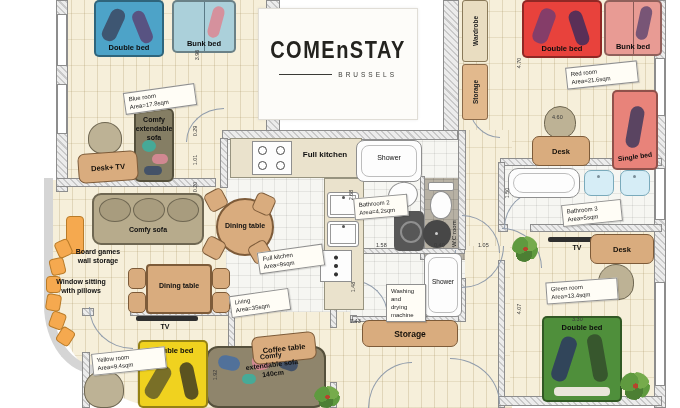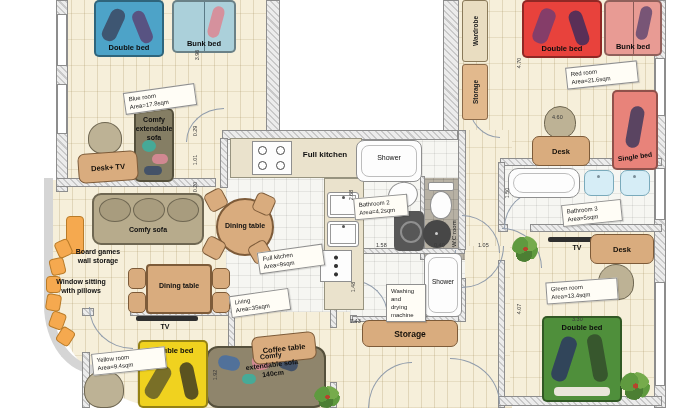--- a/index.html
+++ b/index.html
@@ -122,20 +122,27 @@
   <div class="arc" style="left:424px;top:250px;width:32px;height:32px;transform:rotate(180deg);"></div>
   <div class="arc" style="left:462px;top:215px;width:38px;height:38px;transform:rotate(90deg);"></div>
   <div class="arc" style="left:462px;top:246px;width:42px;height:42px;transform:rotate(180deg);"></div>
   <div class="arc" style="left:466px;top:104px;width:36px;height:32px;transform:rotate(270deg);"></div>
   <div class="arc" style="left:504px;top:190px;width:38px;height:38px;"></div>
   <div class="arc" style="left:502px;top:228px;width:40px;height:40px;transform:rotate(90deg);"></div>
   <div class="arc" style="left:90px;top:306px;width:42px;height:44px;transform:rotate(270deg);"></div>
   <div class="arc" style="left:368px;top:362px;width:44px;height:46px;"></div>
   <div class="arc" style="left:452px;top:356px;width:46px;height:50px;transform:rotate(90deg);"></div>
 
+  <div class="logo" style="left:258px;top:8px;width:158px;height:110px;">
+    <div class="logo-title">COMEnSTAY</div>
+    <div class="logo-sub">
+      <div class="logo-line"></div>
+      <div class="logo-sub-text">BRUSSELS</div>
+    </div>
+  </div>
 
   <div class="bed" style="left:94px;top:0;width:70px;height:57px;background:#4da3c8;">
     <div class="fig" style="left:10px;top:6px;width:15px;height:34px;background:#3d4e68;transform:rotate(25deg);"></div>
     <div class="fig" style="left:40px;top:8px;width:13px;height:34px;background:#5a4a7a;transform:rotate(-22deg);"></div>
     <div class="bedlbl" style="bottom:3px;">Double bed</div>
   </div>
   <div class="bed" style="left:172px;top:0;width:64px;height:53px;background:#abd0da;">
     <div class="abs" style="left:50%;top:0;width:1px;height:100%;background:#5a7a86;"></div>
     <div class="fig" style="left:36px;top:4px;width:12px;height:32px;background:#d98a96;transform:rotate(15deg);"></div>
     <div class="bedlbl" style="bottom:3px;">Bunk bed</div>

